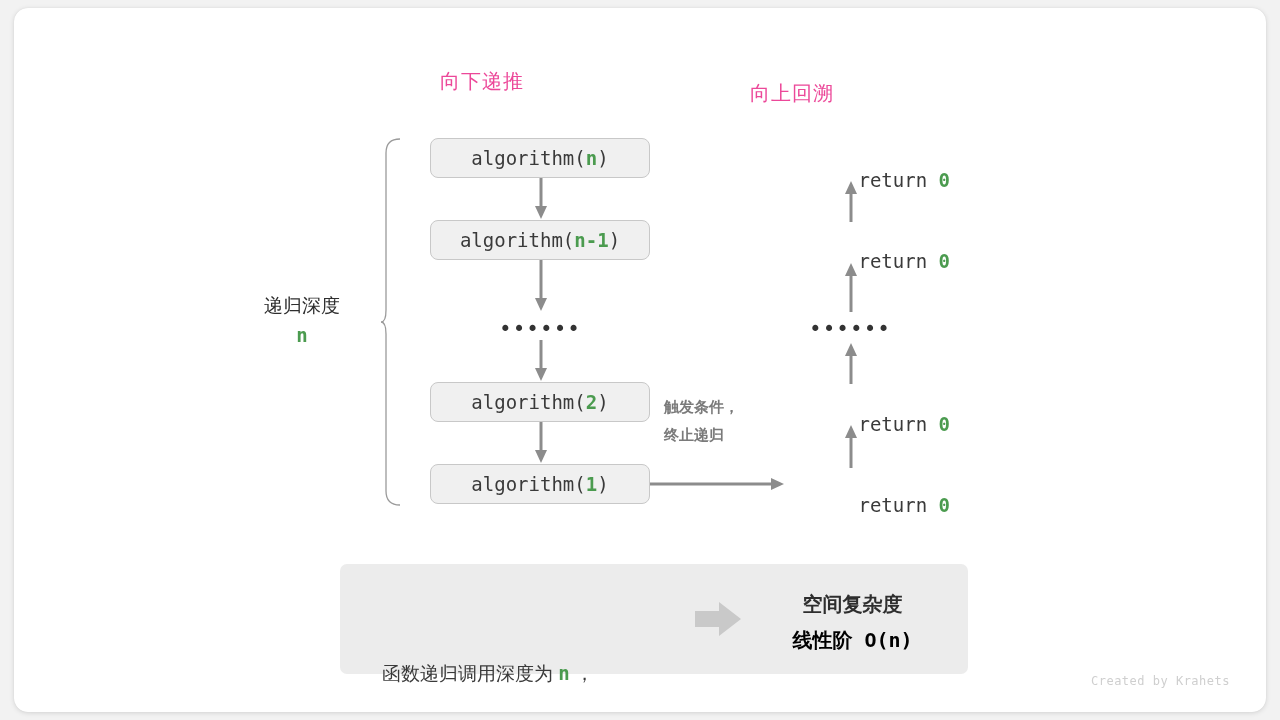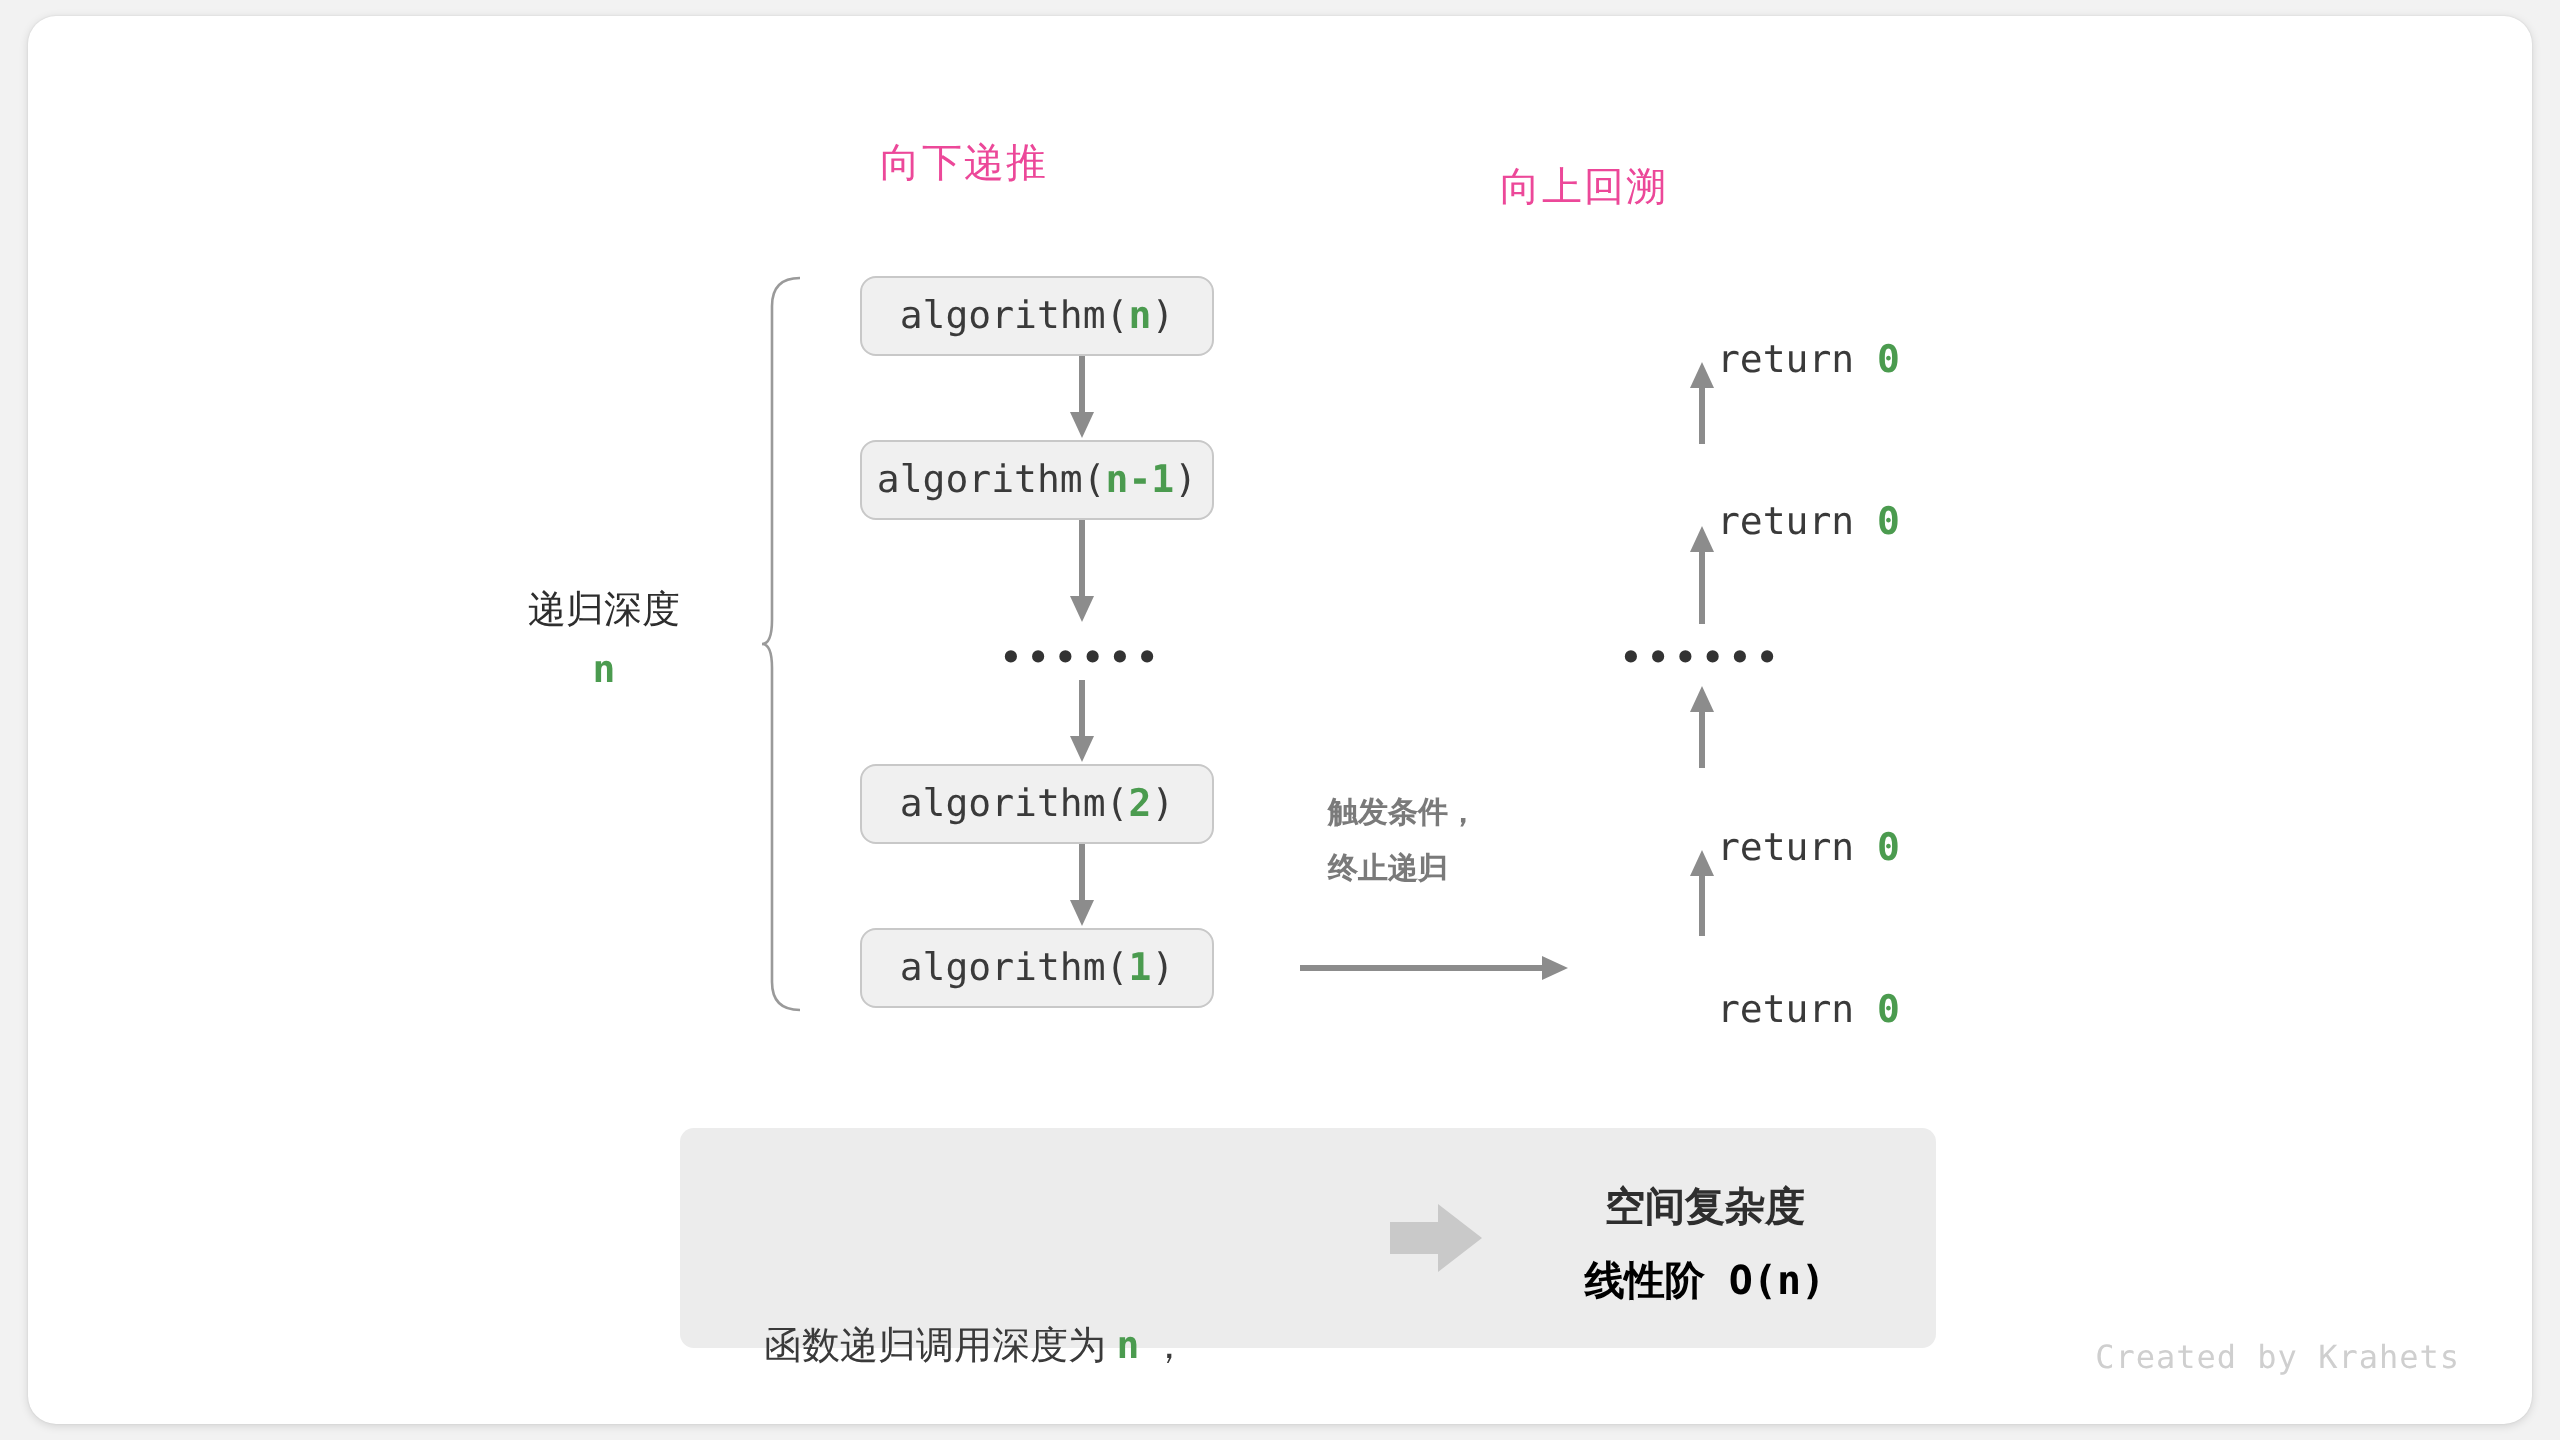--- a/index.html
+++ b/index.html
@@ -24,21 +24,21 @@
     font-size: 20px;
     font-weight: normal;
     color: #ec4899;
     white-space: nowrap;
     text-align: left;
     letter-spacing: 1px;
   }
 
   
   .call-box {
-    width: 177px; height: 40px;
+    width: 220px; height: 40px;
     background: #f0f0f0;
     border: 1px solid #c8c8c8;
     border-radius: 8px;
     display: flex;
     align-items: center;
     justify-content: center;
     font-family: "DejaVu Sans Mono", "Liberation Mono", monospace;
     font-size: 19px;
     color: #3a3a3a;
     white-space: pre;
@@ -126,21 +126,21 @@
     white-space: nowrap;
   }
   .sum-right .value .cn {
     font-family: "Liberation Sans", "DejaVu Sans", sans-serif;
   }
 
   
   #footer {
     right: 36px; bottom: 24px;
     font-family: "DejaVu Sans Mono", "Liberation Mono", monospace;
-    font-size: 16px;
+    font-size: 12px;
     color: #cfcfcf;
     letter-spacing: 0.5px;
   }
   svg { display: block; }
 </style>
 </head>
 <body>
 
 <div id="card" class="abs">
 

